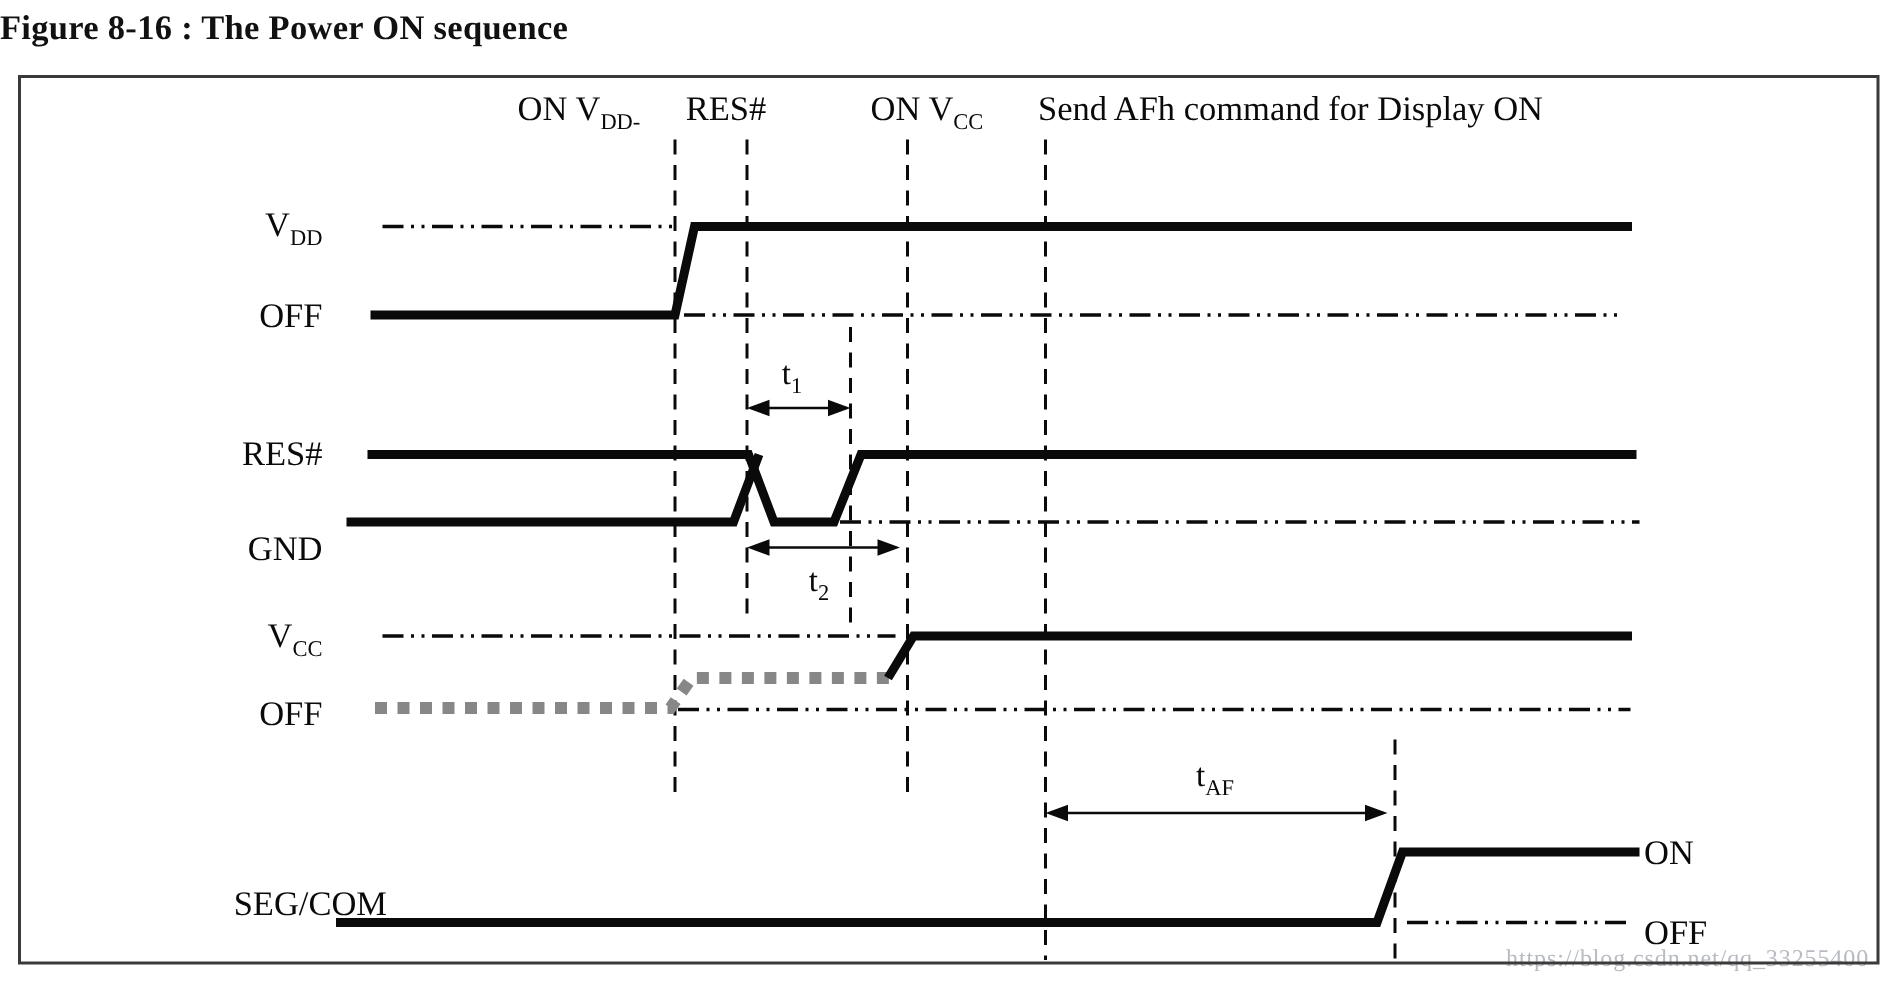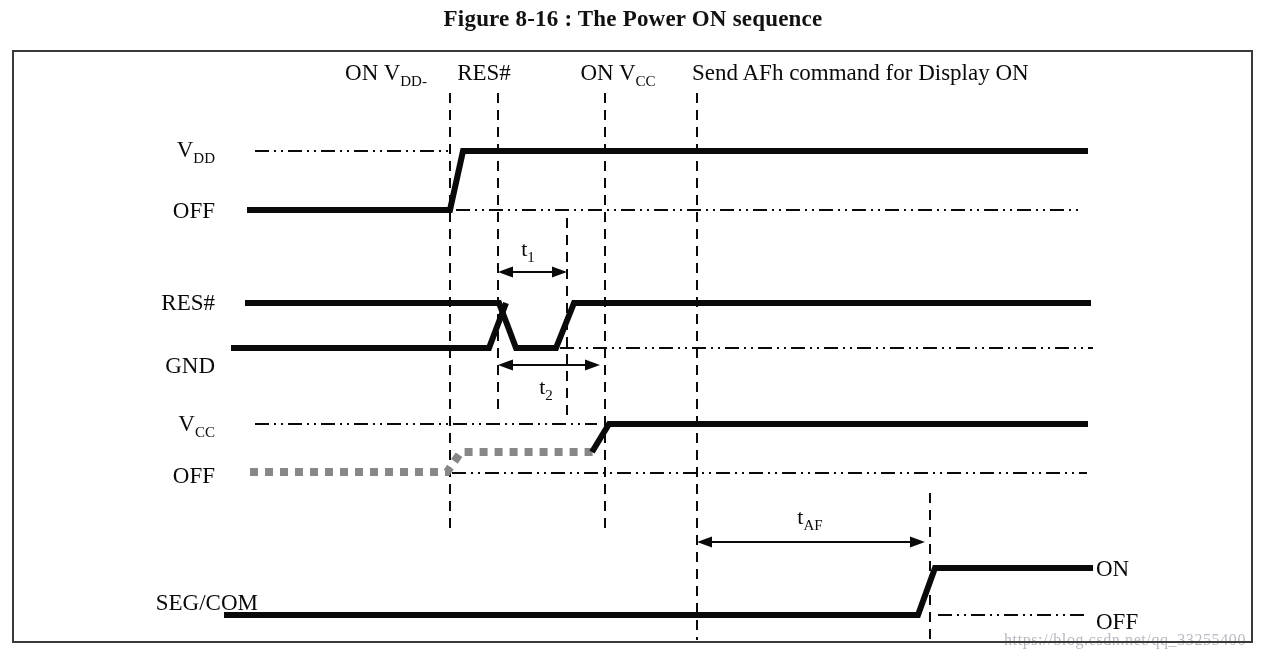--- a/index.html
+++ b/index.html
@@ -1,21 +1,21 @@
 <!DOCTYPE html>
 <html><head>
 <meta charset="utf-8">
 <style>
   html,body{margin:0;padding:0;background:#ffffff;}
   body{
     width:1266px;height:660px;position:relative;overflow:hidden;
     font-family:"Liberation Serif","DejaVu Serif",serif;
   }
   .fig-title{
-    position:absolute;left:0;top:6px;width:1266px;text-align:center;
+    position:absolute;left:0;top:6px;width:1266px;
     font-size:23px;font-weight:bold;color:#111;letter-spacing:0.2px;
   }
   .watermark{
     position:absolute;left:1004px;top:631px;width:270px;
     font-size:16px;color:#b7bbc1;letter-spacing:0.6px;white-space:nowrap;
     z-index:1;
   }
   .svg-layer{position:absolute;left:0;top:0;z-index:2;}
   svg text{font-family:"Liberation Serif","DejaVu Serif",serif;fill:#0a0a0a;}
 </style>

